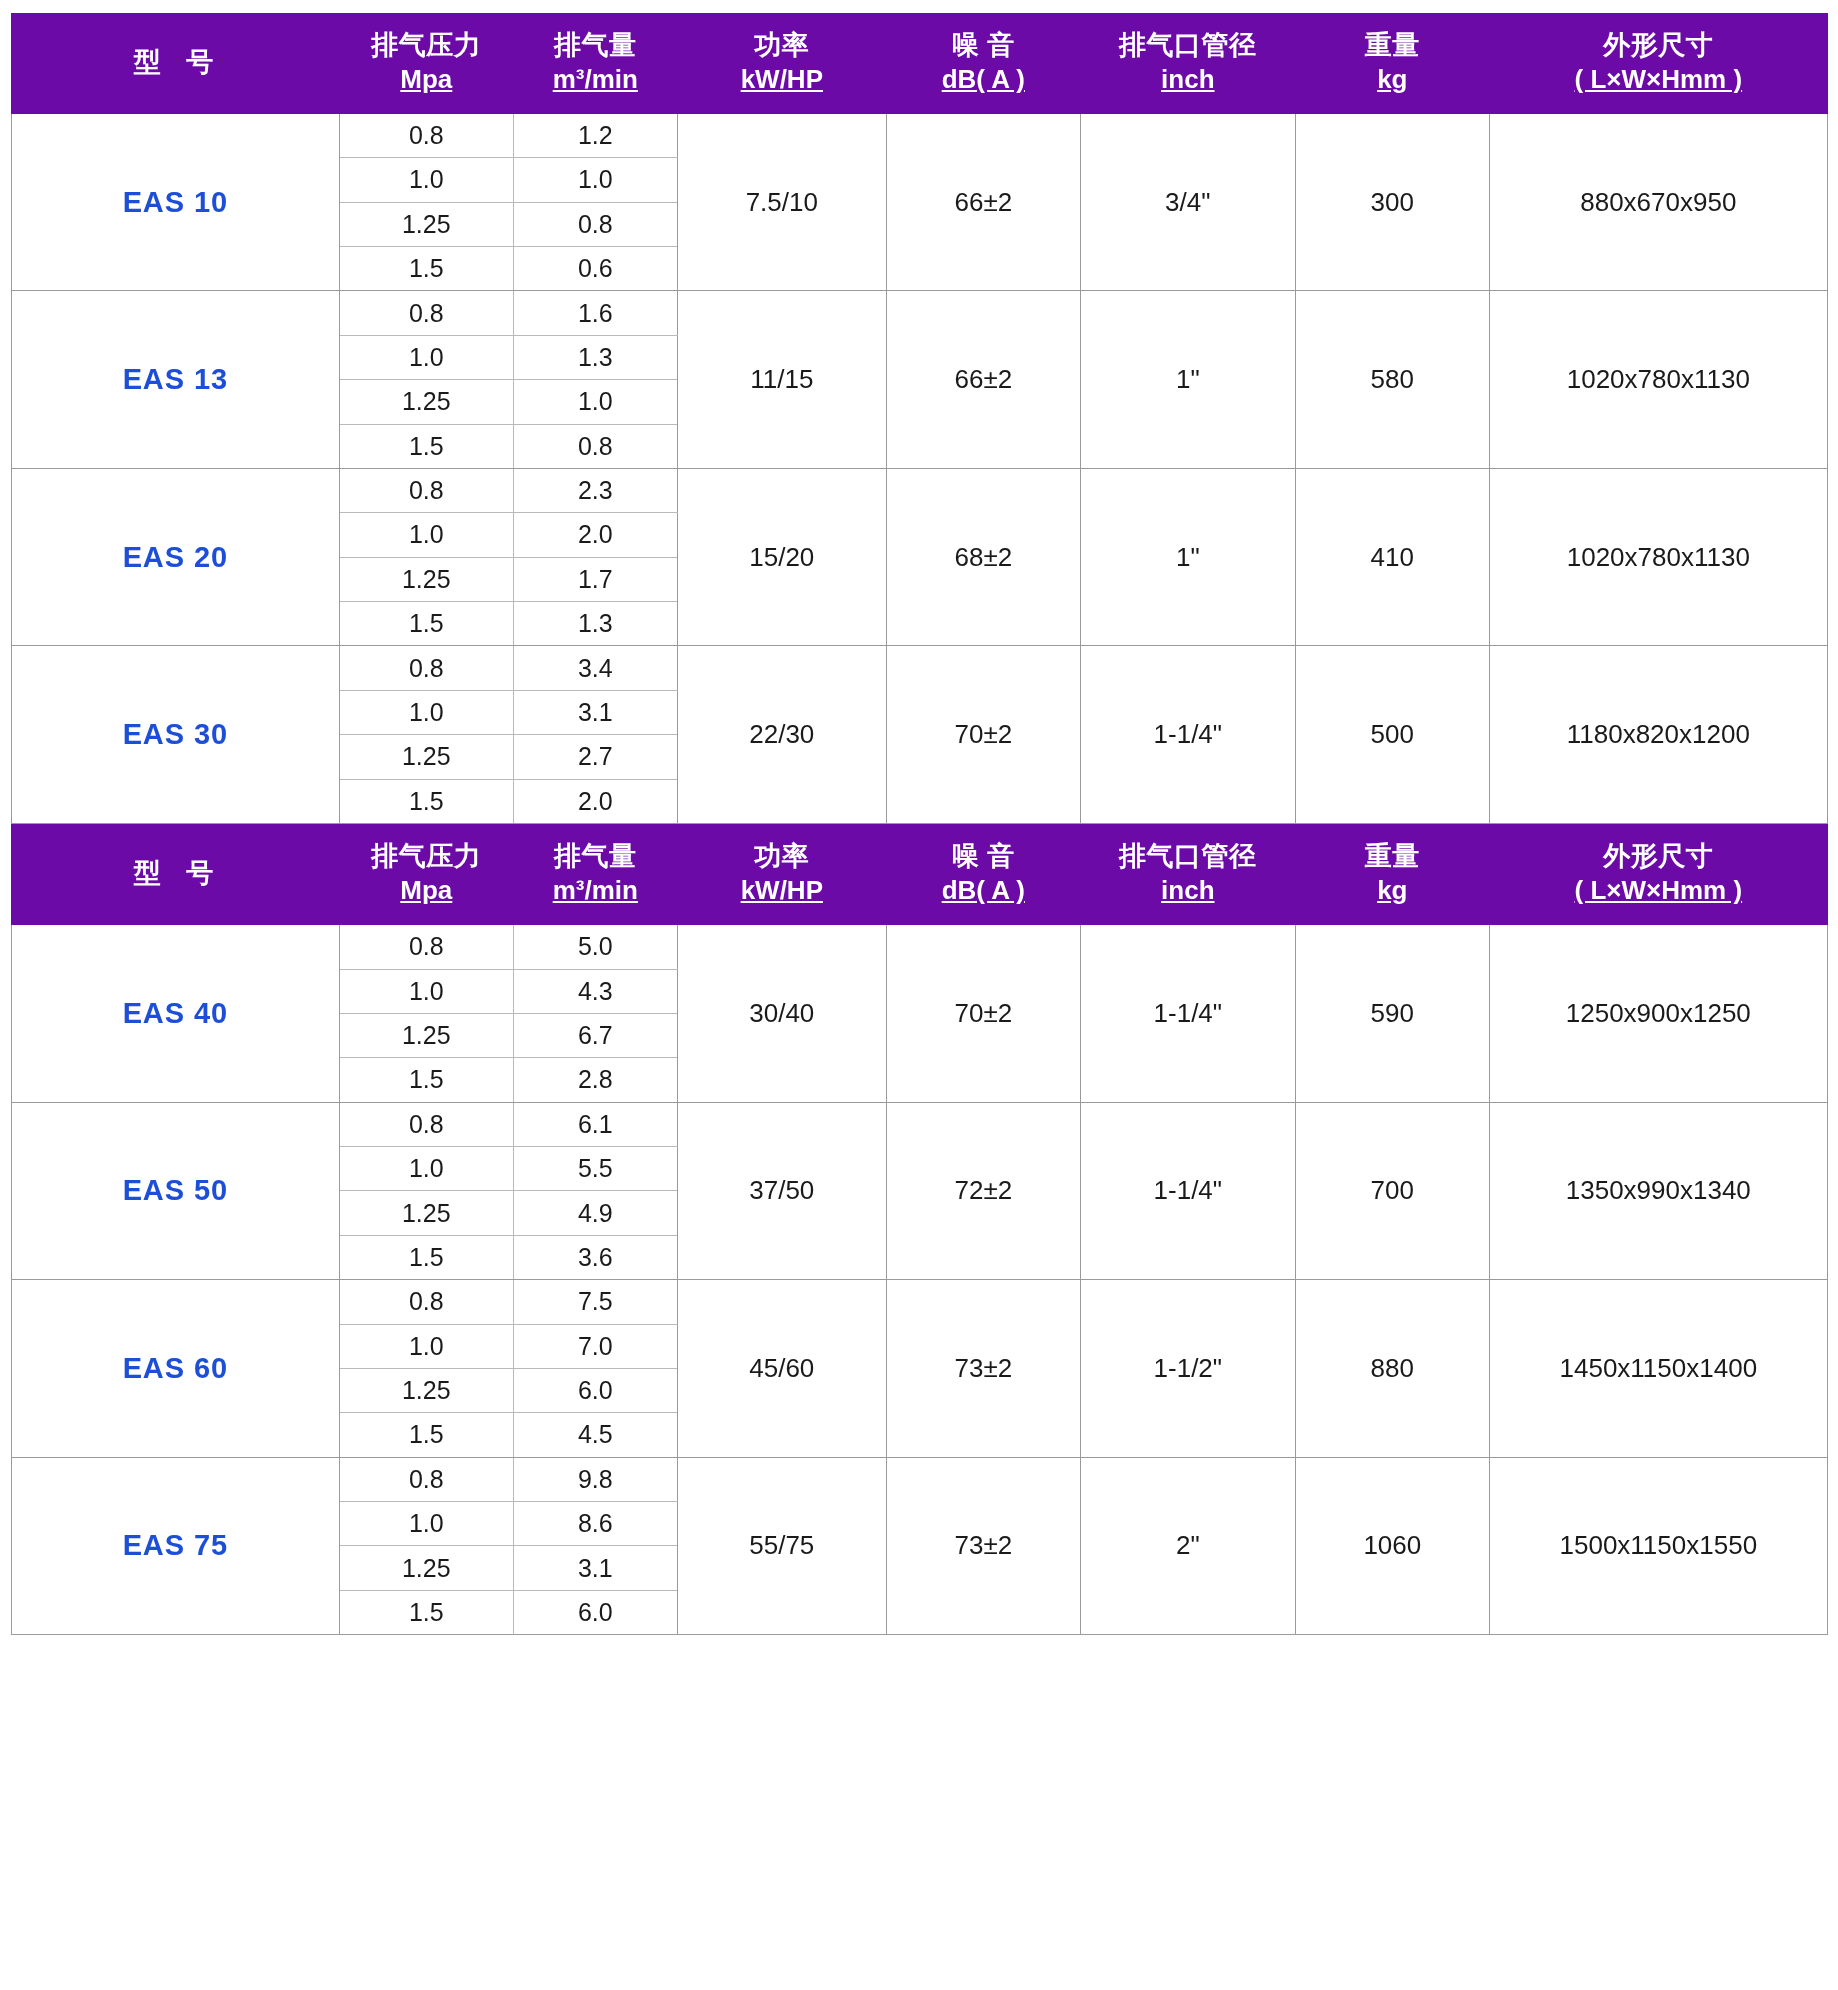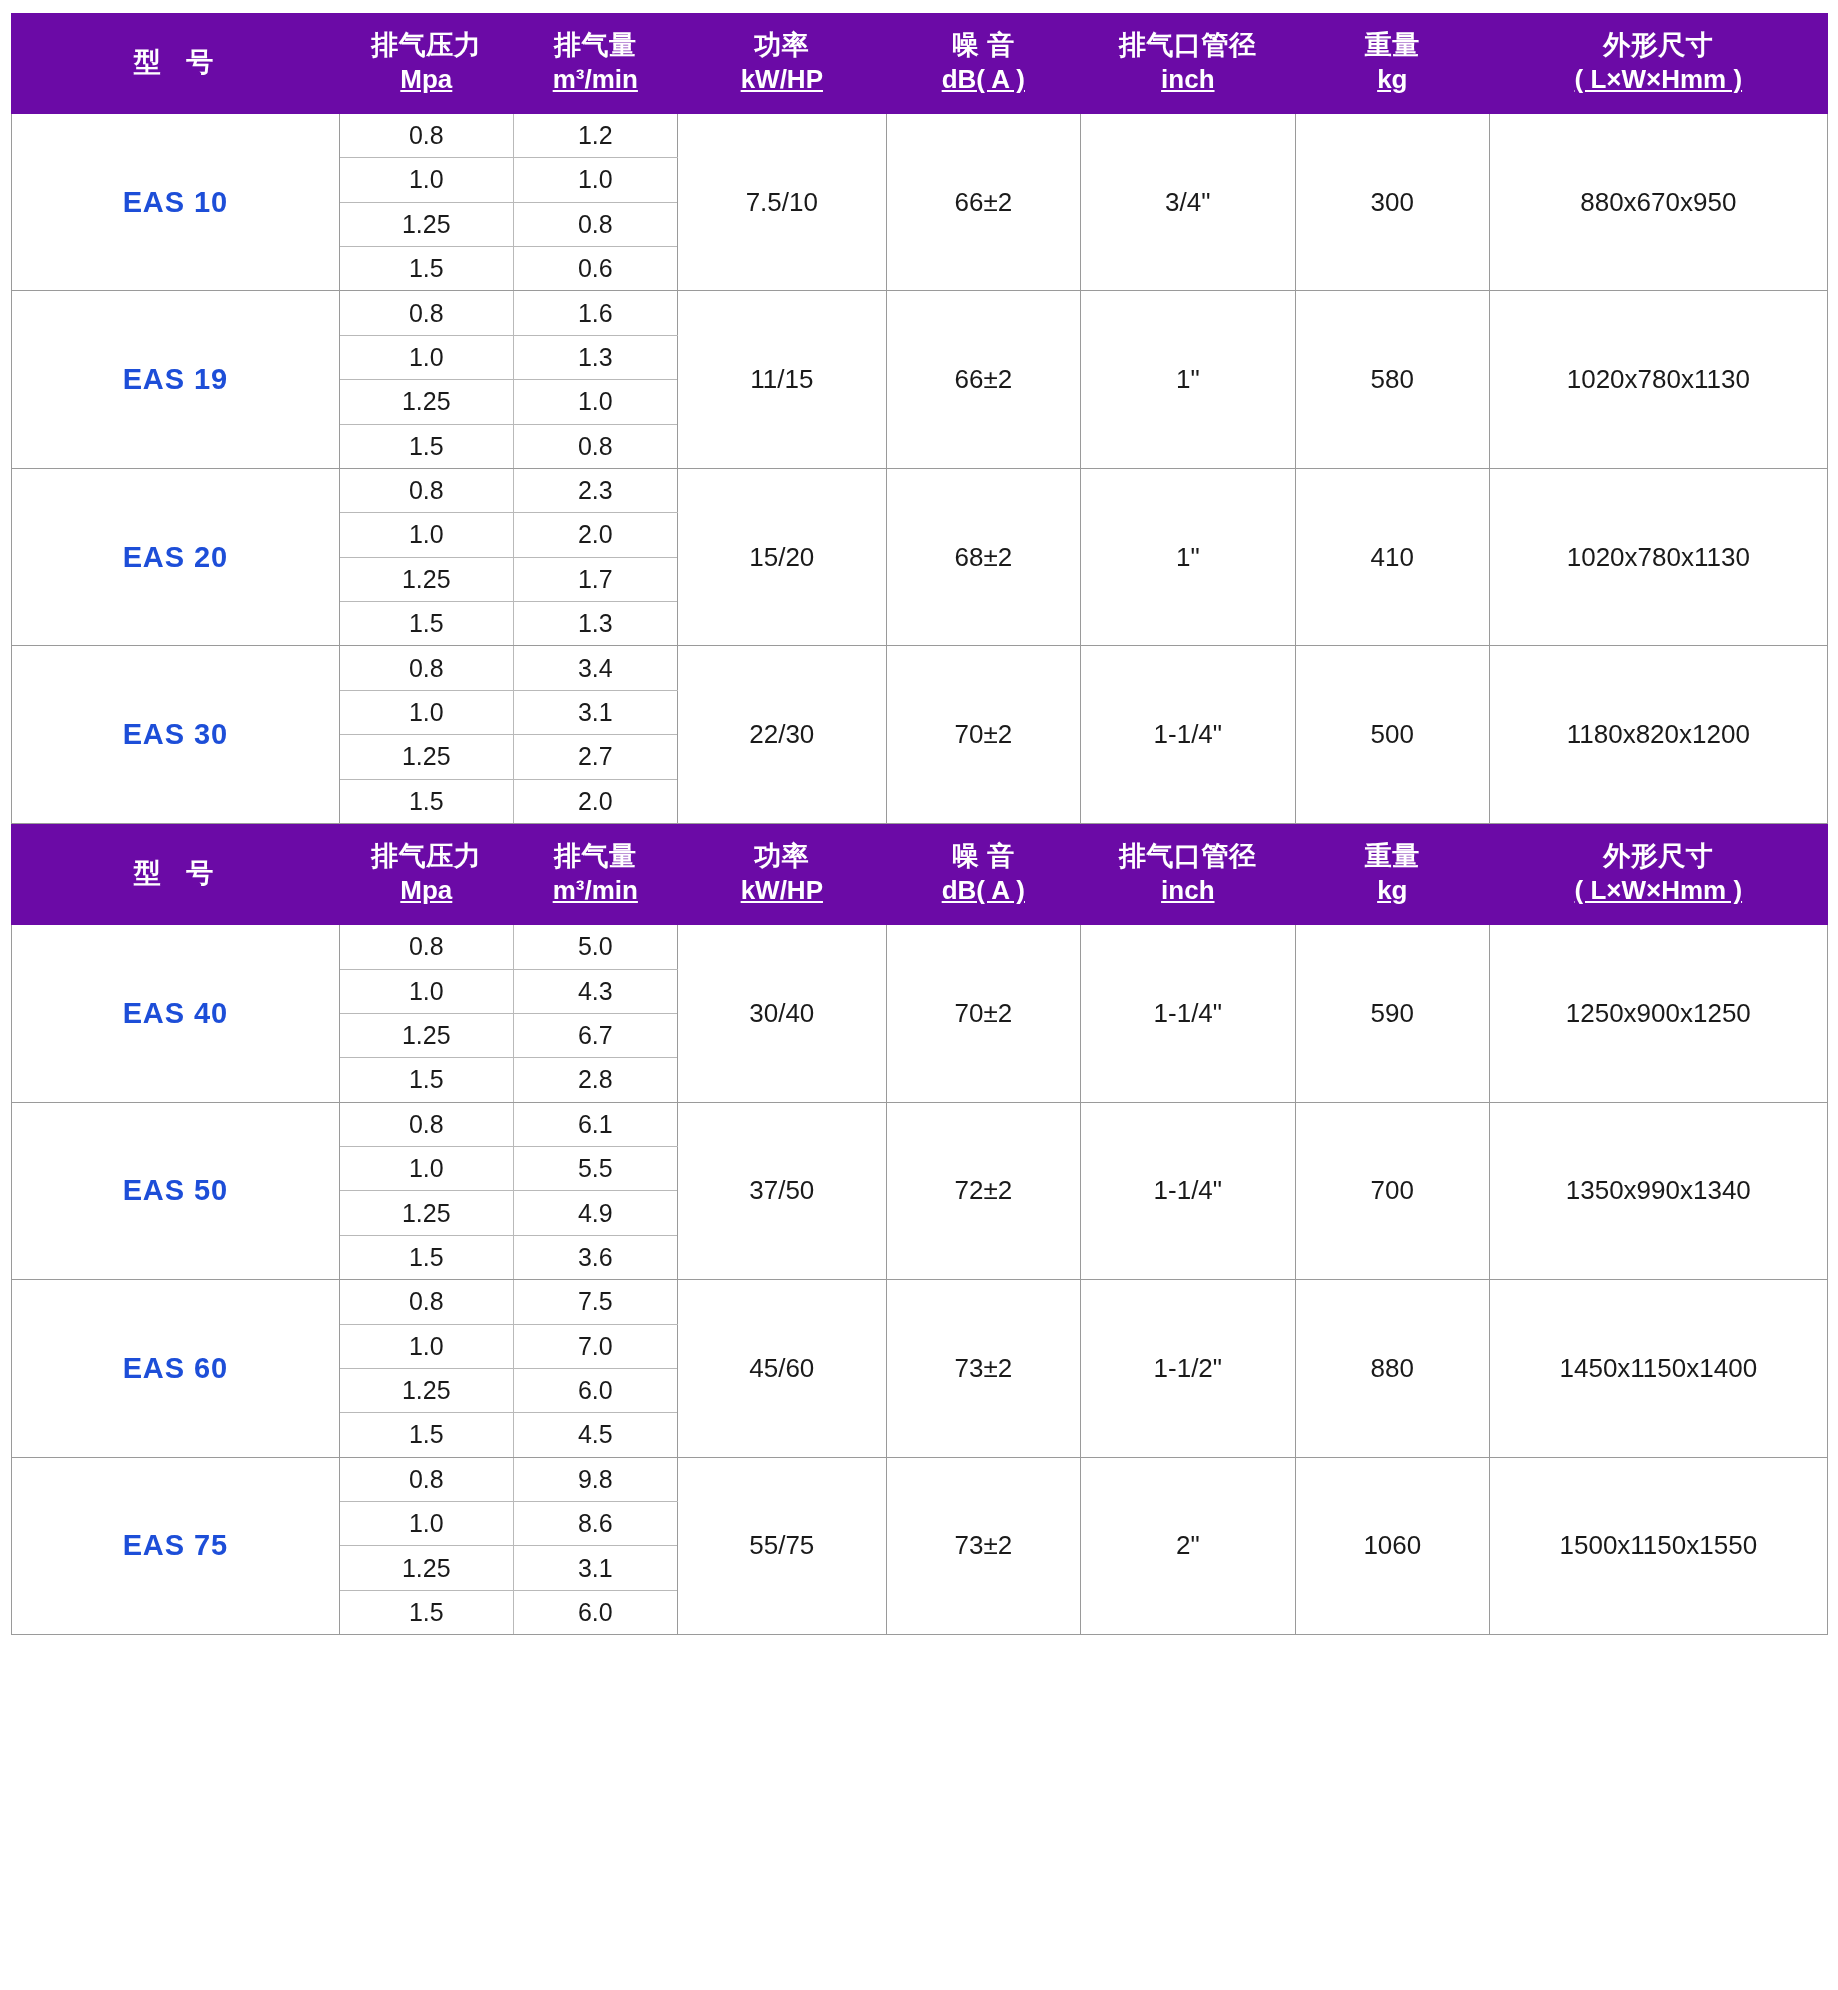--- a/index.html
+++ b/index.html
@@ -160,21 +160,21 @@
         </tr>
         <tr>
           <td class="sub-cell press-cell">1.25</td>
           <td class="sub-cell flow-cell">0.8</td>
         </tr>
         <tr class="last-sub">
           <td class="sub-cell press-cell">1.5</td>
           <td class="sub-cell flow-cell">0.6</td>
         </tr>
         <tr class="first-sub">
-          <td class="model" rowspan="4">EAS 19</td>
+          <td class="model" rowspan="4">EAS 13</td>
           <td class="sub-cell press-cell">0.8</td>
           <td class="sub-cell flow-cell">1.6</td>
           <td rowspan="4">11/15</td>
           <td rowspan="4">66±2</td>
           <td rowspan="4">1"</td>
           <td rowspan="4">580</td>
           <td rowspan="4">1020x780x1130</td>
         </tr>
         <tr>
           <td class="sub-cell press-cell">1.0</td>

